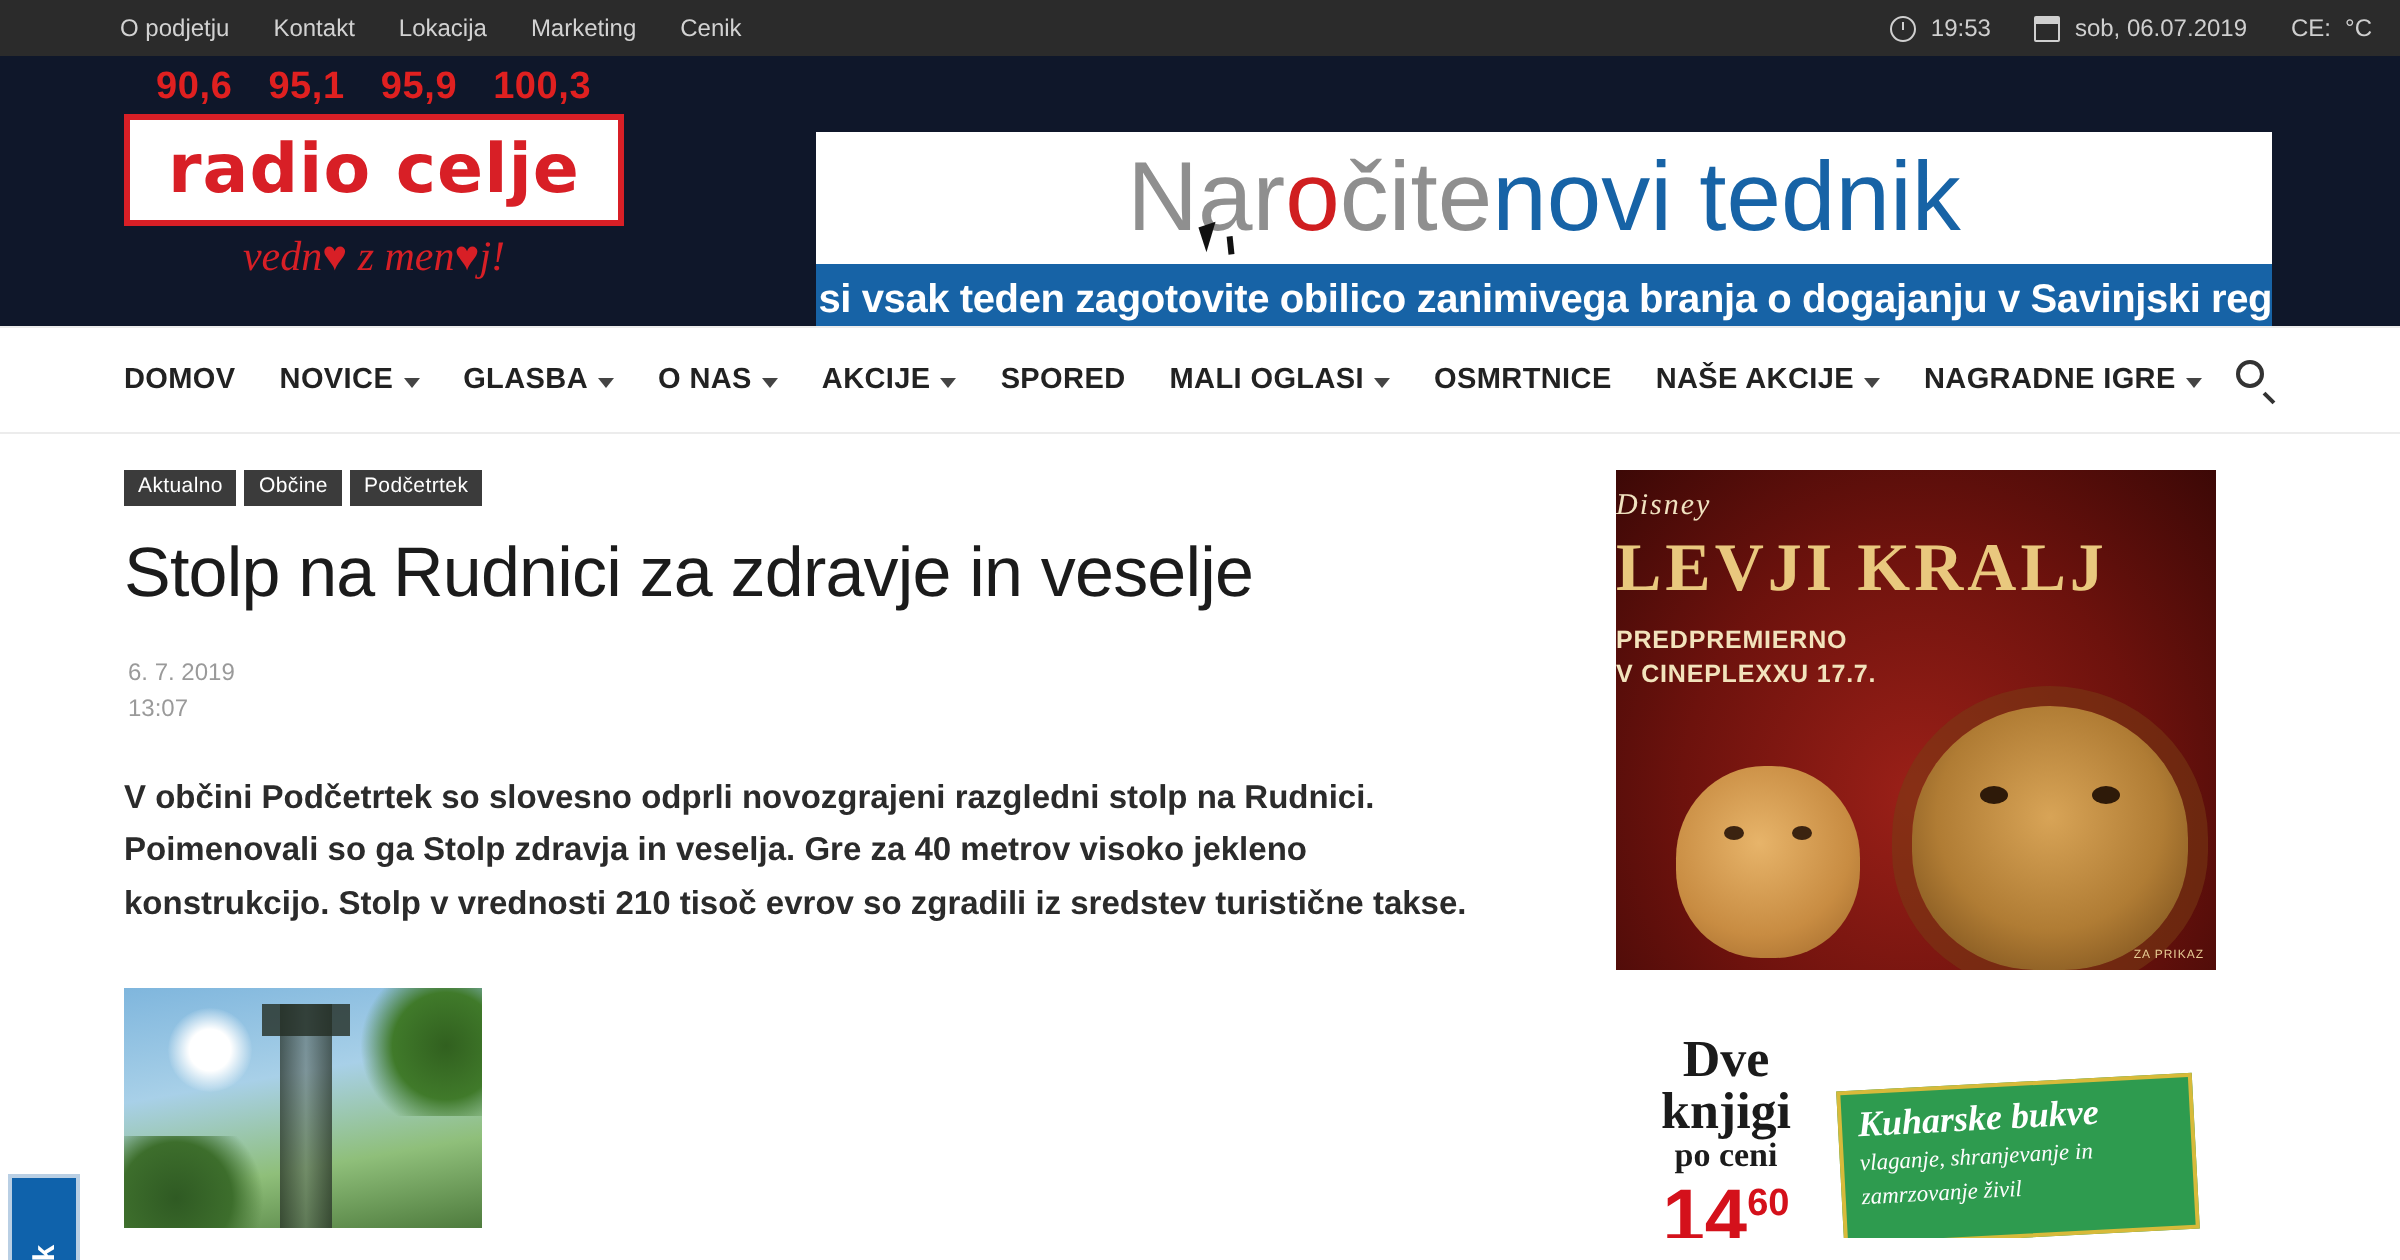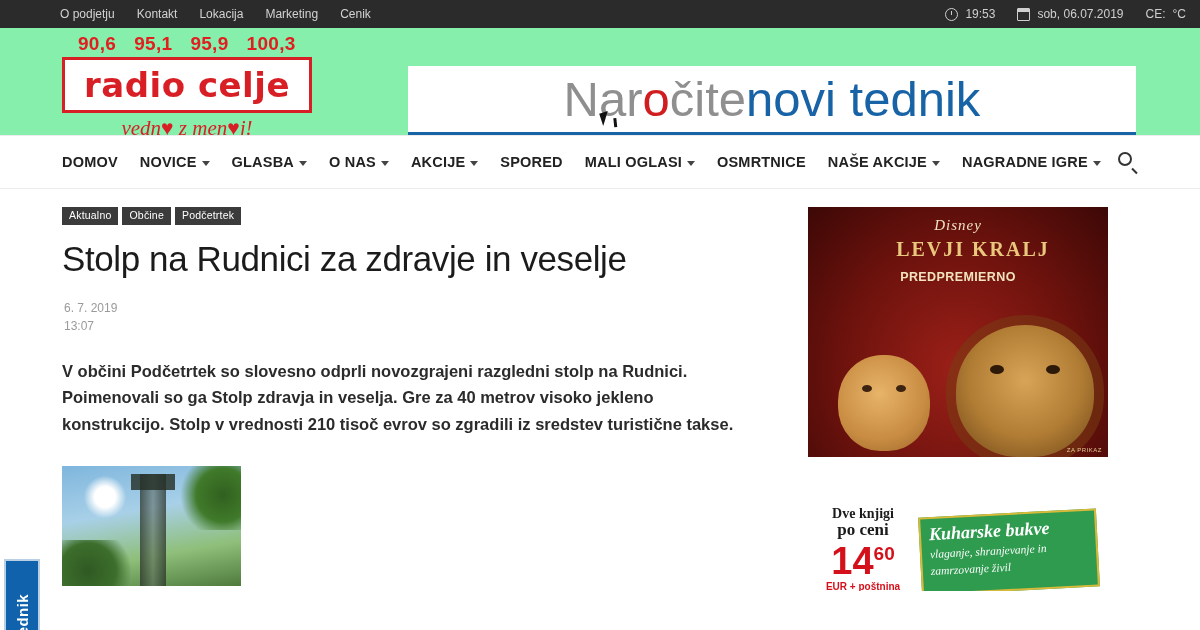--- a/index.html
+++ b/index.html
@@ -46,22 +46,22 @@
   .tb-icon.cal {
     border: 1.5px solid #cfcfcf; border-radius: 1px;
   }
   .tb-icon.cal::before {
     content: ""; position: absolute; left: 0; top: 0; right: 0; height: 3px;
     background: #cfcfcf;
   }
 
   
   .header {
-    height: 107px;
-    background: #86efac;
+    height: 135px;
+    background: #0f172a;
     position: relative;
     border-bottom: 0;
   }
   .logo-wrap {
     position: absolute;
     left: 62px; top: 0px;
     width: 260px; height: 140px;
   }
   .freq {
     display: flex;
@@ -274,38 +274,36 @@
     background: radial-gradient(circle at 60% 50%, #31601f 0%, #407a2a 45%, rgba(64,122,42,0) 72%);
   }
 
   
   .ad-lion {
     width: 300px; height: 250px;
     background: radial-gradient(ellipse at 50% 65%, #9b2018 0%, #6d120d 55%, #3c0806 100%);
     position: relative;
     overflow: hidden;
     color: #f3d9a0;
-    text-align: center;
   }
   .ad-lion .disney {
     margin-top: 10px;
     font-family: "Liberation Serif", serif;
     font-size: 15px;
     font-style: italic;
     color: #f0e2c0;
     letter-spacing: 1px;
   }
   .ad-lion .lk {
     margin-top: 4px;
-    font-size: 20px;
+    font-size: 34px;
     font-weight: bold;
     letter-spacing: 2px;
     color: #e9c87e;
     font-family: "Liberation Serif", serif;
-    padding-left: 30px;
   }
   .ad-lion .sub {
     margin-top: 8px;
     font-size: 12.5px;
     font-weight: bold;
     line-height: 1.35;
     color: #f2e3bc;
     letter-spacing: .4px;
   }
   .ad-lion .cubface {
@@ -342,22 +340,22 @@
     background: #fff;
     position: relative;
     overflow: hidden;
   }
   .ad-books .left {
     position: absolute; left: 0; top: 0; width: 110px;
     text-align: center;
   }
   .ad-books .l1 {
     font-family: "Liberation Serif", serif;
-    font-size: 14px; font-weight: bold; color: #1b1b1b; line-height: 1;
-    margin-top: 20px;
+    font-size: 26px; font-weight: bold; color: #1b1b1b; line-height: 1;
+    margin-top: 2px;
   }
   .ad-books .l2 {
     font-family: "Liberation Serif", serif;
     font-size: 17px; font-weight: bold; color: #1b1b1b; line-height: 1.1;
   }
   .ad-books .price {
     color: #d4111b; font-weight: bold; font-family: "Liberation Sans", sans-serif;
     font-size: 38px; line-height: 1; margin-top: 2px;
   }
   .ad-books .price sup { font-size: 19px; vertical-align: super; }
@@ -543,20 +541,21 @@
       <div class="foliage2"></div>
     </div>
   </div>
 
   <div class="sidebar">
     <div class="ad-lion">
       <div class="disney">Disney</div>
       <div class="lk">LEVJI KRALJ</div>
       <div class="sub">
         <div>PREDPREMIERNO</div>
+        <div>V CINEPLEXXU 17.7.</div>
       </div>
       <div class="cubface"></div>
       <div class="lionface"></div>
       <div class="credit">ZA PRIKAZ</div>
     </div>
 
     <div class="ad-books">
       <div class="left">
         <div class="l1">Dve knjigi</div>
         <div class="l2">po ceni</div>

